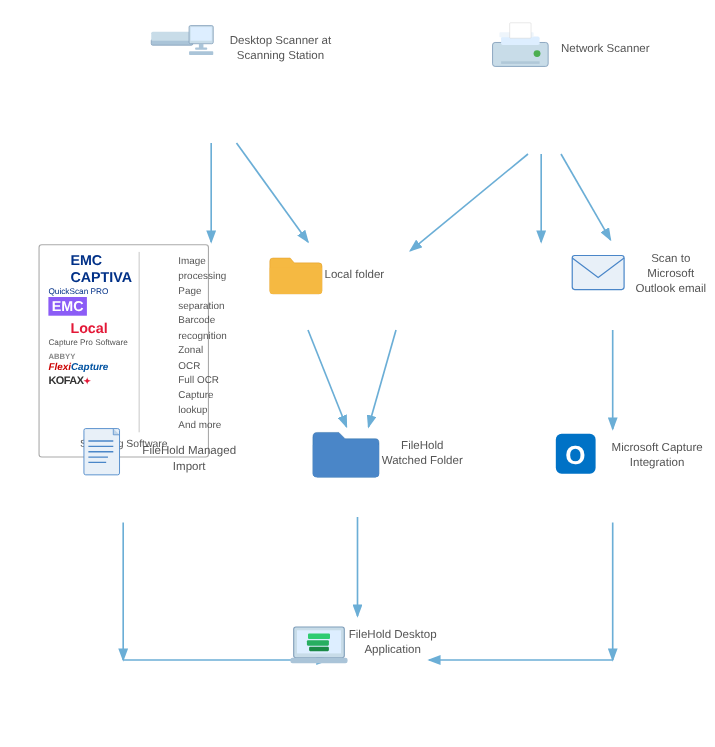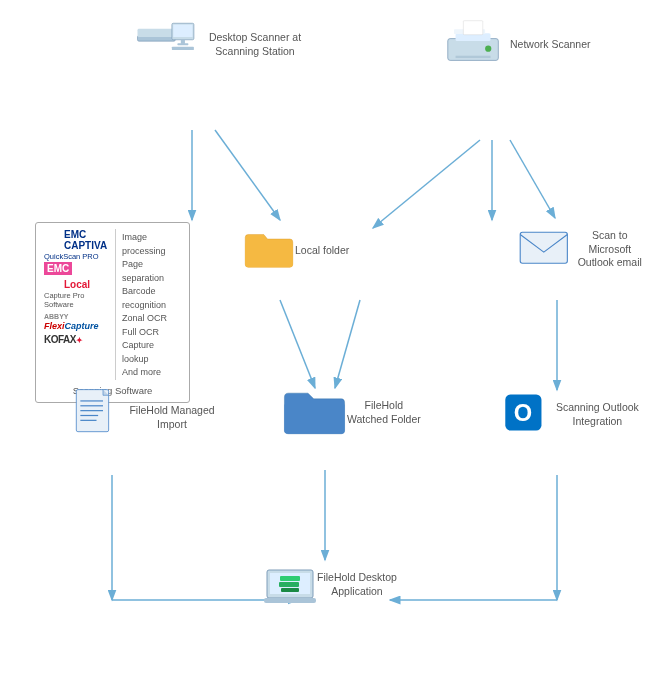--- a/index.html
+++ b/index.html
@@ -55,21 +55,21 @@
     }
     .scanning-software-box {
       position: absolute;
       border: 1.5px solid #aaa;
       border-radius: 3px;
       background: #fff;
       padding: 6px 8px;
       width: 155px;
     }
     .scanning-software-box .brand {
-      font-size: 10px;
+      font-size: 13px;
       font-weight: bold;
       margin-bottom: 1px;
       padding-left: 20px;
     }
     .brand-emc { color: #003087; font-size: 8px; }
     .brand-emc-sub { color: #003087; font-size: 7.5px; }
     .brand-kodak { color: #e31837; font-size: 9px; font-weight: bold; }
     .brand-kodak-sub { color: #555; font-size: 7.5px; }
     .features-list {
       font-size: 9px;
@@ -169,29 +169,29 @@
       <rect x="30" y="12" width="25" height="18" rx="1" fill="#fff" stroke="#ccc" stroke-width="0.5"></rect>
     </svg>
     <div class="node-label">Network Scanner</div>
   </div>
 
   <div class="scanning-software-box" style="left:35px; top:222px;">
     <div style="display:flex;">
       <div style="width:85px; border-right:1px solid #ccc; padding-right:6px;">
         <div class="brand brand-emc">EMC CAPTIVA</div>
         <div class="brand-emc-sub">QuickScan PRO</div>
-        <div style="background:#ec4899; color:#fff; font-size:10px; font-weight:bold; padding:1px 3px; display:inline-block; margin:1px 0;">EMC</div>
+        <div style="background:#8b5cf6; color:#fff; font-size:13px; font-weight:bold; padding:1px 3px; display:inline-block; margin:1px 0;">EMC</div>
         <div style="margin-top:3px;" class="brand brand-kodak">Local</div>
         <div class="brand-kodak-sub">Capture Pro Software</div>
         <div style="margin-top:3px; font-size:8px; color:#0052a1; font-weight:bold;">
           <span style="font-size:7px; color:#888;">ABBYY </span><span style="color:#c00; font-size:9px; font-style:italic;">Flexi</span><span style="color:#0052a1; font-size:9px; font-style:italic;">Capture</span>
         </div>
         <div style="margin-top:3px; font-size:10px; font-weight:900; letter-spacing:-0.5px;">KOFAX<span style="color:#e31837; font-size:8px;">✦</span></div>
       </div>
-      <div style="padding-left:6px; padding-top:2px;" class="features-list">
+      <div style="padding-left:6px; padding-top:2px;margin-left:29px;" class="features-list">
         <div>Image processing</div>
         <div>Page separation</div>
         <div>Barcode</div>
         <div>recognition</div>
         <div>Zonal OCR</div>
         <div>Full OCR</div>
         <div>Capture lookup</div>
         <div>And more</div>
       </div>
     </div>
@@ -236,21 +236,21 @@
       <path d="M3 23 L77 23 L77 55 Q77 59 73 59 L8 59 Q3 59 3 55 Z" fill="#4a86c8"></path>
     </svg>
     <div class="node-label">FileHold<br>Watched Folder</div>
   </div>
 
   <div class="node" style="left:502px; top:385px;">
     <svg class="icon-outlook" viewBox="0 0 65 65">
       <rect x="5" y="5" width="55" height="55" rx="8" fill="#0072c6"></rect>
       <text x="32" y="46" font-size="36" font-weight="bold" fill="white" text-anchor="middle" font-family="Arial">O</text>
     </svg>
-    <div class="node-label">Scanning Outlook Integration</div>
+    <div class="node-label">Microsoft Capture Integration</div>
   </div>
 
   <div class="node" style="left:262px; top:560px;">
 
     <svg width="55" height="45" viewBox="0 0 55 45">
 
       <rect x="5" y="10" width="46" height="28" rx="2" fill="#c8dce8" stroke="#7f9db9" stroke-width="1"></rect>
       <rect x="8" y="13" width="40" height="21" fill="#ddeeff"></rect>
       <rect x="2" y="38" width="52" height="5" rx="2" fill="#aac4d8"></rect>
 

